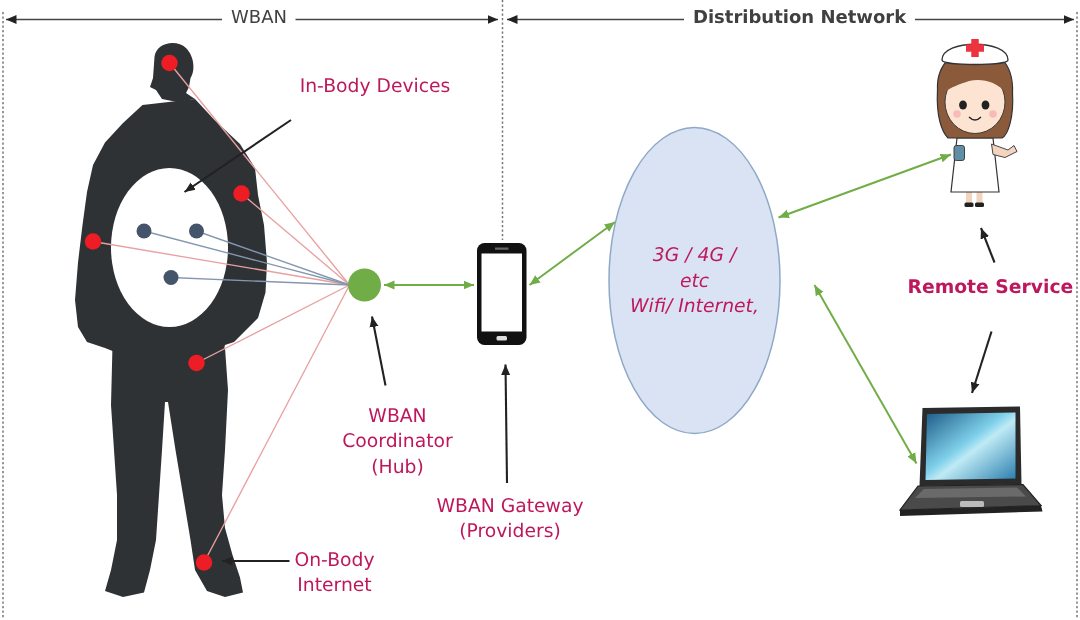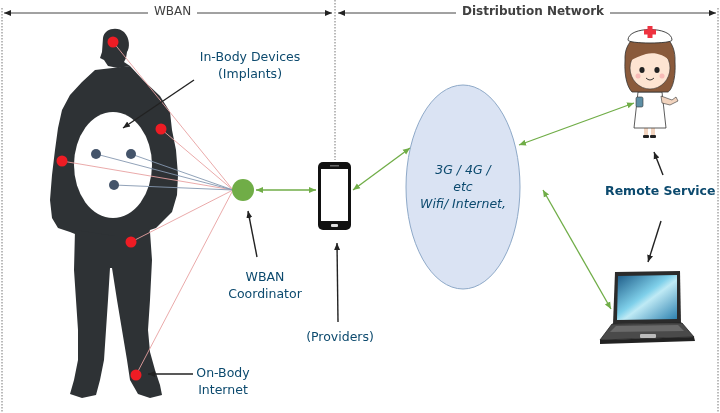--- a/index.html
+++ b/index.html
@@ -1,18 +1,18 @@
 <!DOCTYPE html>
 <html><head>
 <meta charset="utf-8">
 <style>
   html, body { margin: 0; padding: 0; background: #ffffff; }
   body { width: 720px; height: 413px; position: relative; overflow: hidden; font-family: "Liberation Sans", sans-serif; }
   #diagram { position: absolute; left: 0; top: 0; width: 720px; height: 413px; }
-  .lbl { position: absolute; color: #0c4a6e; font-family: "DejaVu Sans", sans-serif; font-size: 12.5px; line-height: 17px; text-align: center; white-space: nowrap; }
+  .lbl { position: absolute; color: #be185d; font-family: "DejaVu Sans", sans-serif; font-size: 12.5px; line-height: 17px; text-align: center; white-space: nowrap; }
   .hdr { position: absolute; color: #404040; font-family: "DejaVu Sans", sans-serif; font-size: 12px; background: #fff; padding: 0 6px; top: 4px; }
 </style>
 </head>
 <body>
 
 <svg id="diagram" viewBox="0 0 720 413" xmlns="http://www.w3.org/2000/svg">
   <defs>
     <marker id="ah-black" markerWidth="8" markerHeight="8" refX="7" refY="4" orient="auto" markerUnits="userSpaceOnUse">
       <path d="M0,1 L7,4 L0,7 z" fill="#222"></path>
     </marker>
@@ -134,34 +134,35 @@
     <path d="M600,340 L694,337 L695,341 L600,344 Z" fill="#222"></path>
   </g>
 
 </svg>
 
 <div class="hdr" style="left:148px;">WBAN</div>
 <div class="hdr" style="left:456px;font-weight:bold;">Distribution Network</div>
 
 <div class="lbl" style="left:180px; top:48px; width:140px;">
   <div>In-Body Devices</div>
-  <div>(Implants)</div>
 </div>
 
 <div class="lbl" style="left:188px; top:364px; width:70px;">
   <div>On-Body</div>
   <div>Internet</div>
 </div>
 
 <div class="lbl" style="left:215px; top:268px; width:100px;">
   <div>WBAN</div>
   <div>Coordinator</div>
+  <div>(Hub)</div>
 </div>
 
 <div class="lbl" style="left:280px; top:328px; width:120px;">
+  <div>WBAN Gateway</div>
   <div>(Providers)</div>
 </div>
 
 <div class="lbl" style="left:413px; top:161px; width:100px;font-style:italic;">
   <div>3G / 4G /</div>
   <div>etc</div>
   <div>Wifi/ Internet,</div>
 </div>
 
 <div class="lbl" style="left:605px; top:182px; width:110px;font-weight:bold;">

